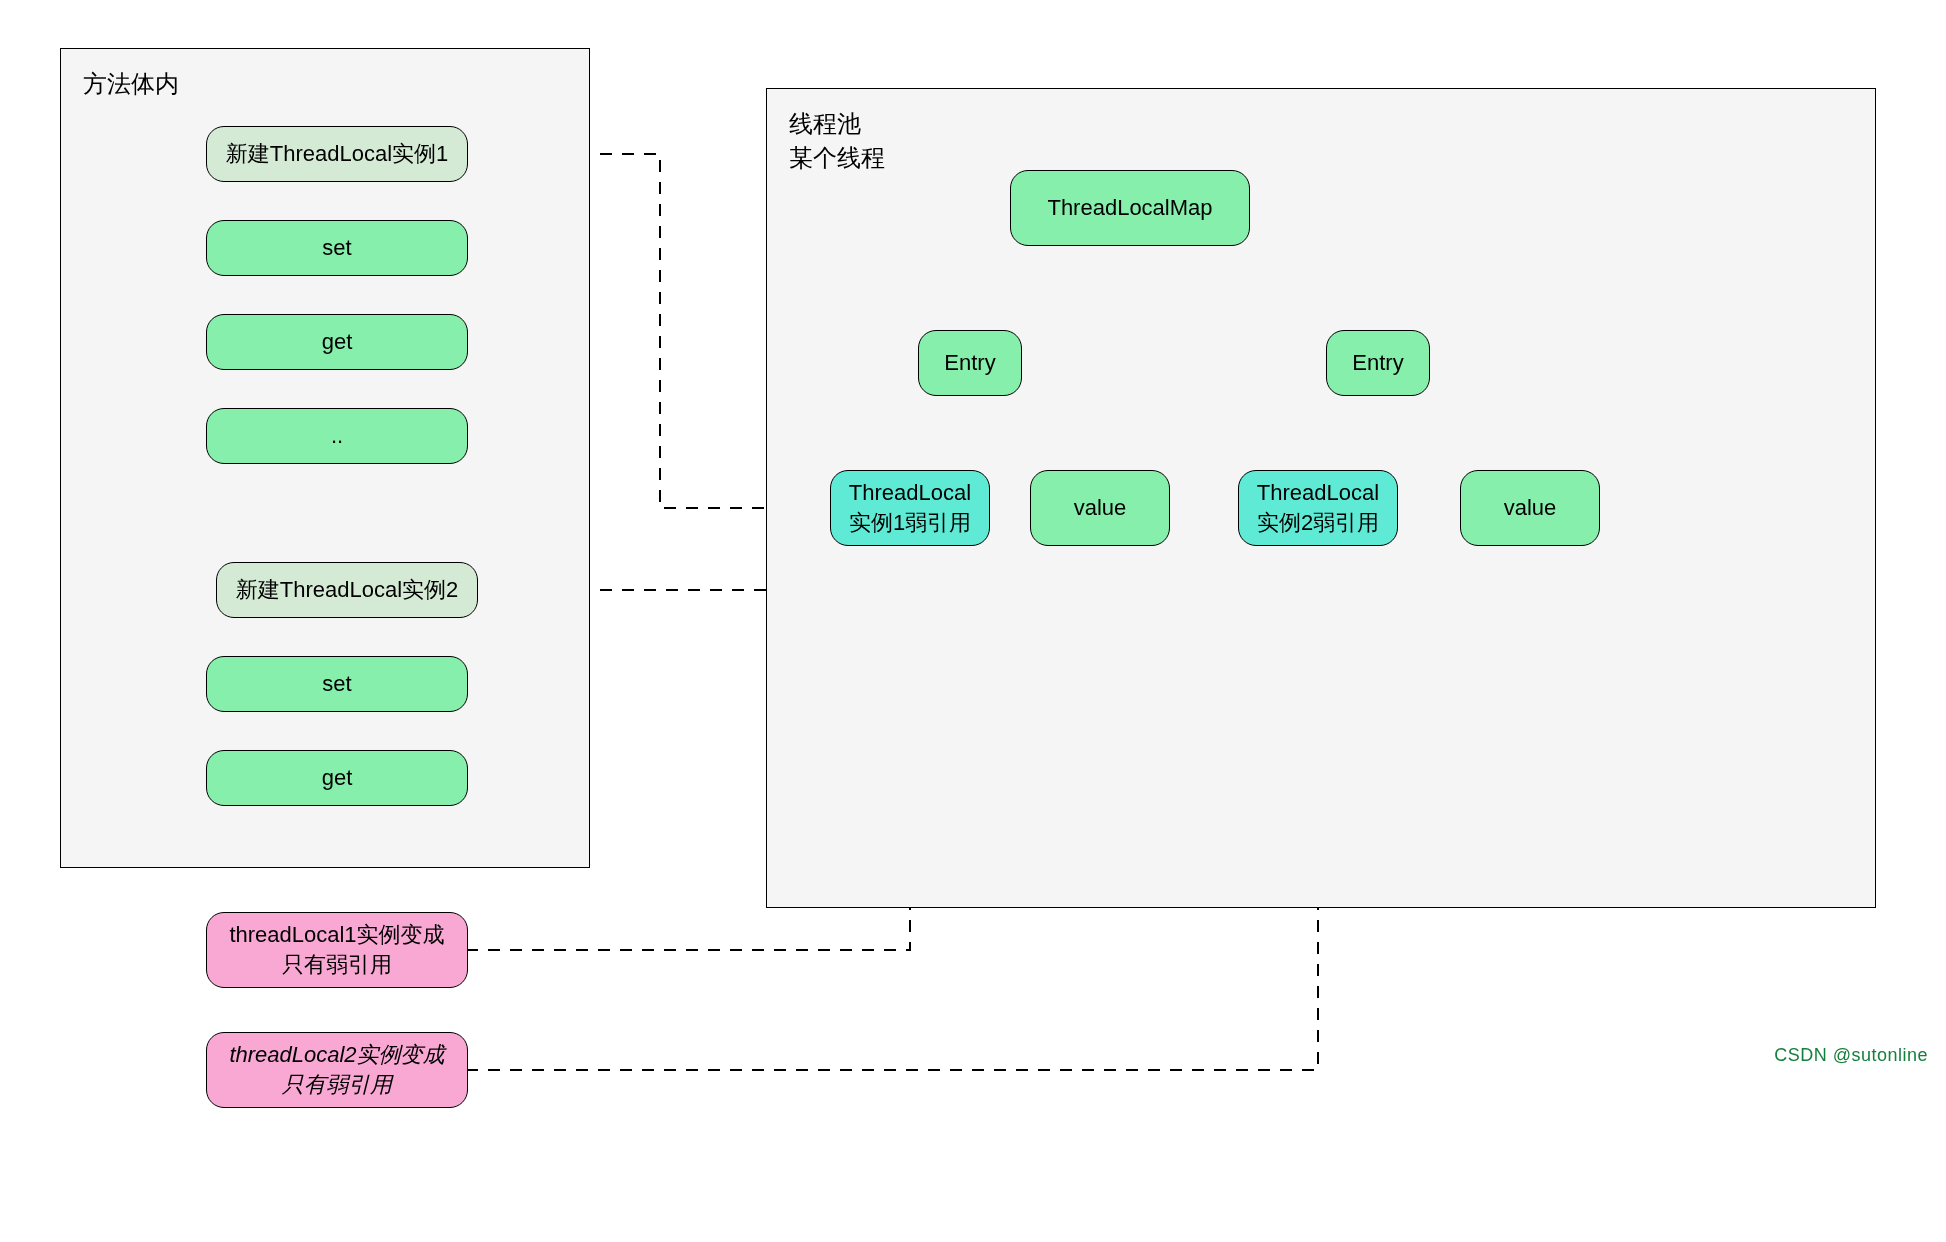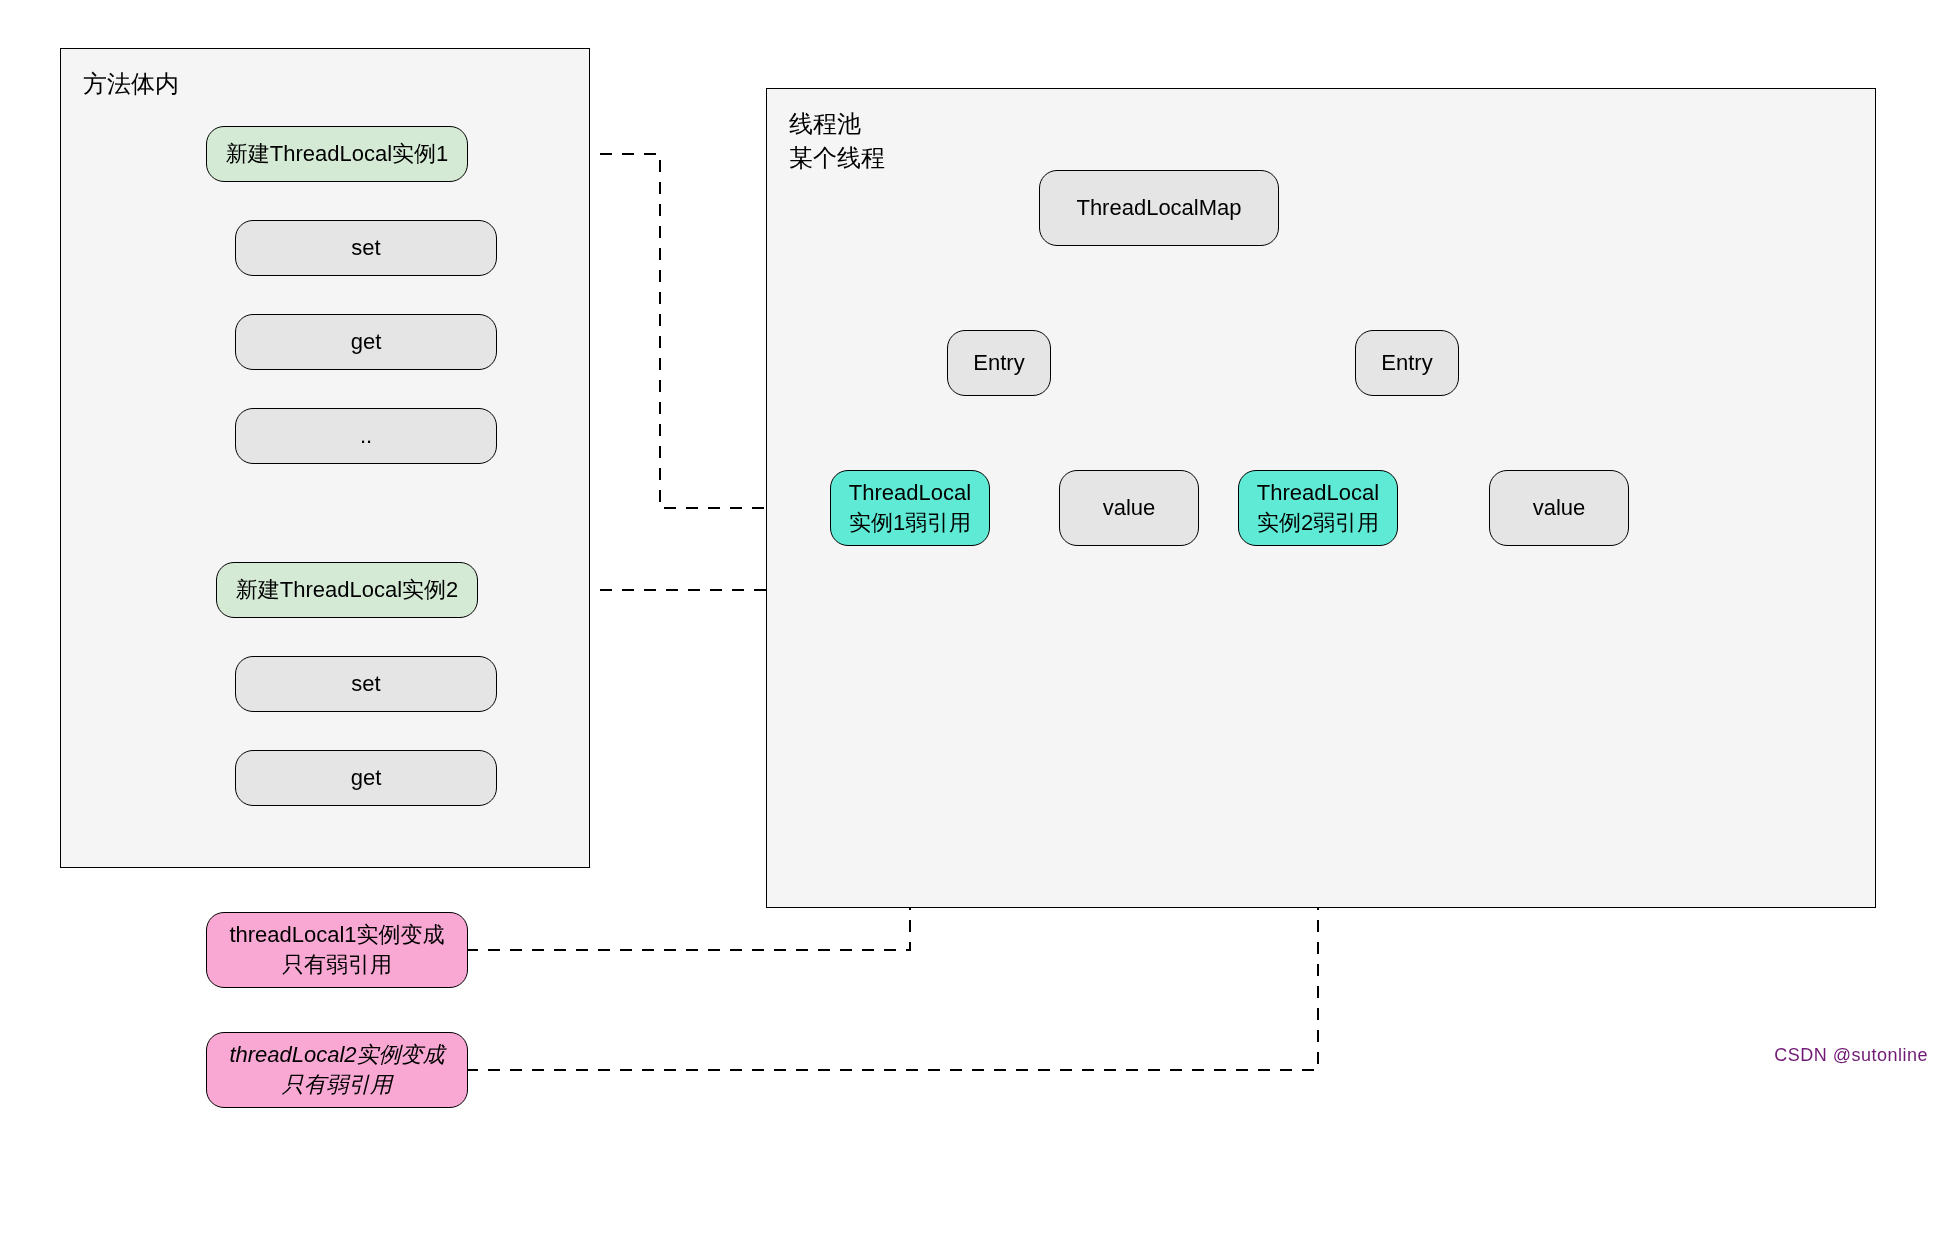--- a/index.html
+++ b/index.html
@@ -45,30 +45,30 @@
     border-radius: 18px;
     display: flex;
     align-items: center;
     justify-content: center;
     text-align: center;
     line-height: 1.35;
     font-size: 22px;
     padding: 4px 8px;
     white-space: pre-line;
   }
-  .white { background: #e5e5e5; margin-left: 29px; }
+  .white { background: #86efac; }
   .green { background: #d4ead4; }
   .blue  { background: #5eead4; }
   .pink  { background: #f9a8d4; }
   .watermark {
     position: absolute;
     right: 18px;
     bottom: 12px;
     font-size: 18px;
-    color: #701a75;
+    color: #15803d;
     letter-spacing: 0.5px;
   }
 </style>
 </head>
 <body>
 
 <div class="canvas">
 
   <svg class="lines" viewBox="0 0 1946 1242">
 

